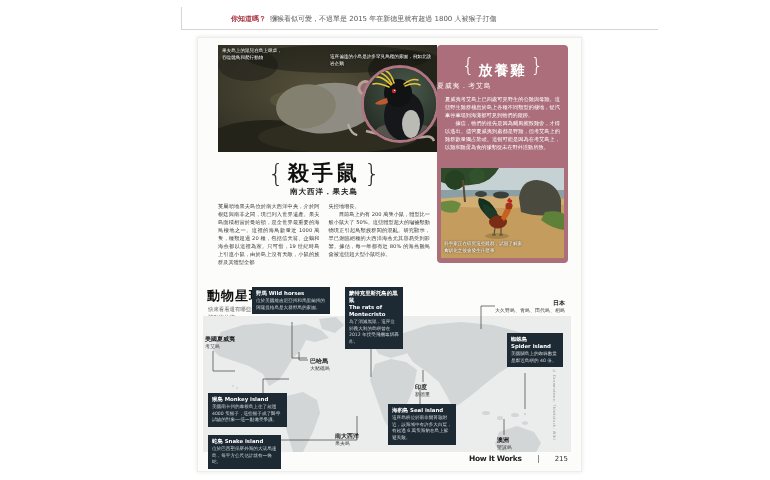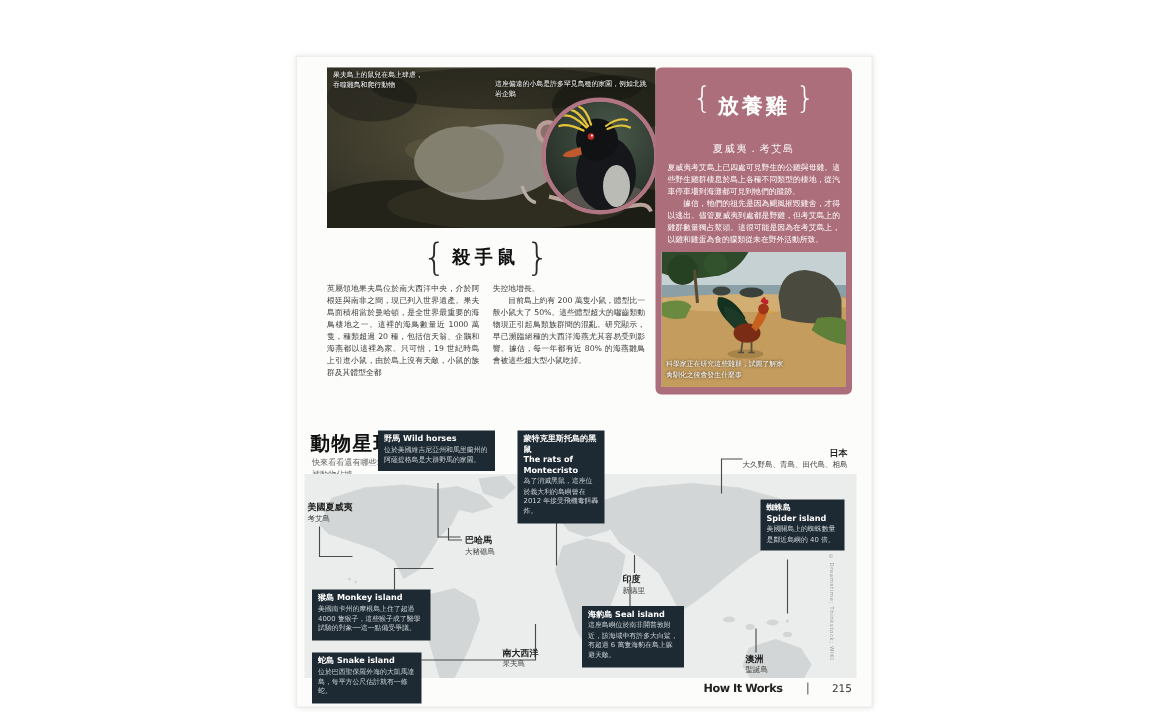--- a/index.html
+++ b/index.html
@@ -26,29 +26,29 @@
   
   #peng-circle { position:absolute; left:361px; top:65px; width:78px; height:78px;
                  border-radius:50%; border:3px solid #b07583; overflow:hidden; background:#242a23; }
 
   
   #mauve { position:absolute; left:437px; top:45px; width:131px; height:218px;
            background:#ac6e7b; border-radius:4px; color:#fff; }
   .btitle { display:flex; justify-content:center; align-items:center; gap:4px; margin-top:5px; }
   .brace  { font-size:20px; font-weight:200; line-height:1; }
   #mauve .btxt { font-size:14px; font-weight:800; letter-spacing:2px;margin-top:12px; }
-  #mauve .bsub { text-align:center; font-size:6.8px; margin-top:14px; opacity:.95; letter-spacing:1px; }
+  #mauve .bsub { font-size:6.8px; margin-top:1px; opacity:.95; letter-spacing:1px; }
   #mauve .bbody { margin:4px 8px 0 8px; font-size:5.2px; line-height:1.55; text-align:justify; }
   #mauve .bbody p + p { text-indent:2em; }
   #chick-photo { position:absolute; left:441px; top:168px; width:123px; height:90px; overflow:hidden; background:#b9c6c9; }
   #chick-cap { left:444px; top:241px; width:82px; }
 
   
   #km { position:absolute; left:218px; top:154px; width:212px; }
-  #km .btitle .btxt { font-size:12px; font-weight:800; color:#101010; letter-spacing:3px; }
+  #km .btitle .btxt { font-size:21px; font-weight:800; color:#101010; letter-spacing:3px; }
   #km .brace { font-size:25px; color:#2a2a2a; }
   #km .bsub { text-align:center; font-size:7.5px; font-weight:700; color:#1a1a1a; margin-top:0px; letter-spacing:1px; }
   #km-cols { display:flex; gap:9px; margin-top:5px; font-size:5.2px; color:#3b3b3b; line-height:1.55; text-align:justify; }
   #km-cols .col { flex:1; }
   #km-cols p + p { text-indent:2em; }
 
   
   #quote { position:absolute; left:437px; top:269px; width:132px; font-size:10px; font-weight:800;
            color:#1c1c1c; line-height:1.5; }
 
@@ -71,20 +71,25 @@
   #footer { position:absolute; right:3px; top:169px; display:flex; align-items:center; gap:16px; z-index:4; }
   #footer .fb { font-size:7.5px; font-weight:800; color:#222; letter-spacing:-.3px; }
   #footer .fsep { width:1px; height:8px; background:#8a8a8a; }
   #footer .fp { font-size:7px; color:#333; }
 </style>
 </head>
 <body>
 
 <div id="canvas">
 
+  <div id="band">
+    <div id="band-text">
+      <b>你知道嗎？</b><span>獼猴看似可愛，不過單是 2015 年在新德里就有超過 1800 人被猴子打傷</span>
+    </div>
+  </div>
 
   <div id="sheet"></div>
 
   <div id="rat-photo">
     <svg width="219" height="107" viewBox="0 0 219 107">
       <defs>
         <radialGradient id="rbg" cx="45%" cy="40%" r="80%">
           <stop offset="0%" stop-color="#55503a"></stop>
             <stop offset="60%" stop-color="#3a382a"></stop>
             <stop offset="100%" stop-color="#23221a"></stop>
@@ -184,20 +189,21 @@
     </svg>
   </div>
   <div id="chick-cap" class="photo-cap">科學家正在研究這些雞群，試圖了解家禽馴化之後會發生什麼事</div>
 
   <div id="km">
     <div class="btitle">
       <span class="brace">{</span>
       <span class="btxt">殺手鼠</span>
       <span class="brace">}</span>
     </div>
+    <div class="bsub">南大西洋．果夫島</div>
     <div id="km-cols">
       <div class="col">
         <p>英屬領地果夫島位於南大西洋中央，介於阿根廷與南非之間，現已列入世界遺產。果夫島面積相當於曼哈頓，是全世界最重要的海鳥棲地之一。這裡的海鳥數量近 1000 萬隻，種類超過 20 種，包括信天翁、企鵝和海燕都以這裡為家。只可惜，19 世紀時島上引進小鼠，由於島上沒有天敵，小鼠的族群及其體型全都</p>
       </div>
       <div class="col">
         <p>失控地增長。</p>
         <p>目前島上約有 200 萬隻小鼠，體型比一般小鼠大了 50%。這些體型超大的囓齒類動物現正引起鳥類族群間的混亂。研究顯示，早已瀕臨絕種的大西洋海燕尤其容易受到影響。據估，每一年都有近 80% 的海燕雛鳥會被這些超大型小鼠吃掉。</p>
       </div>
     </div>
   </div>

